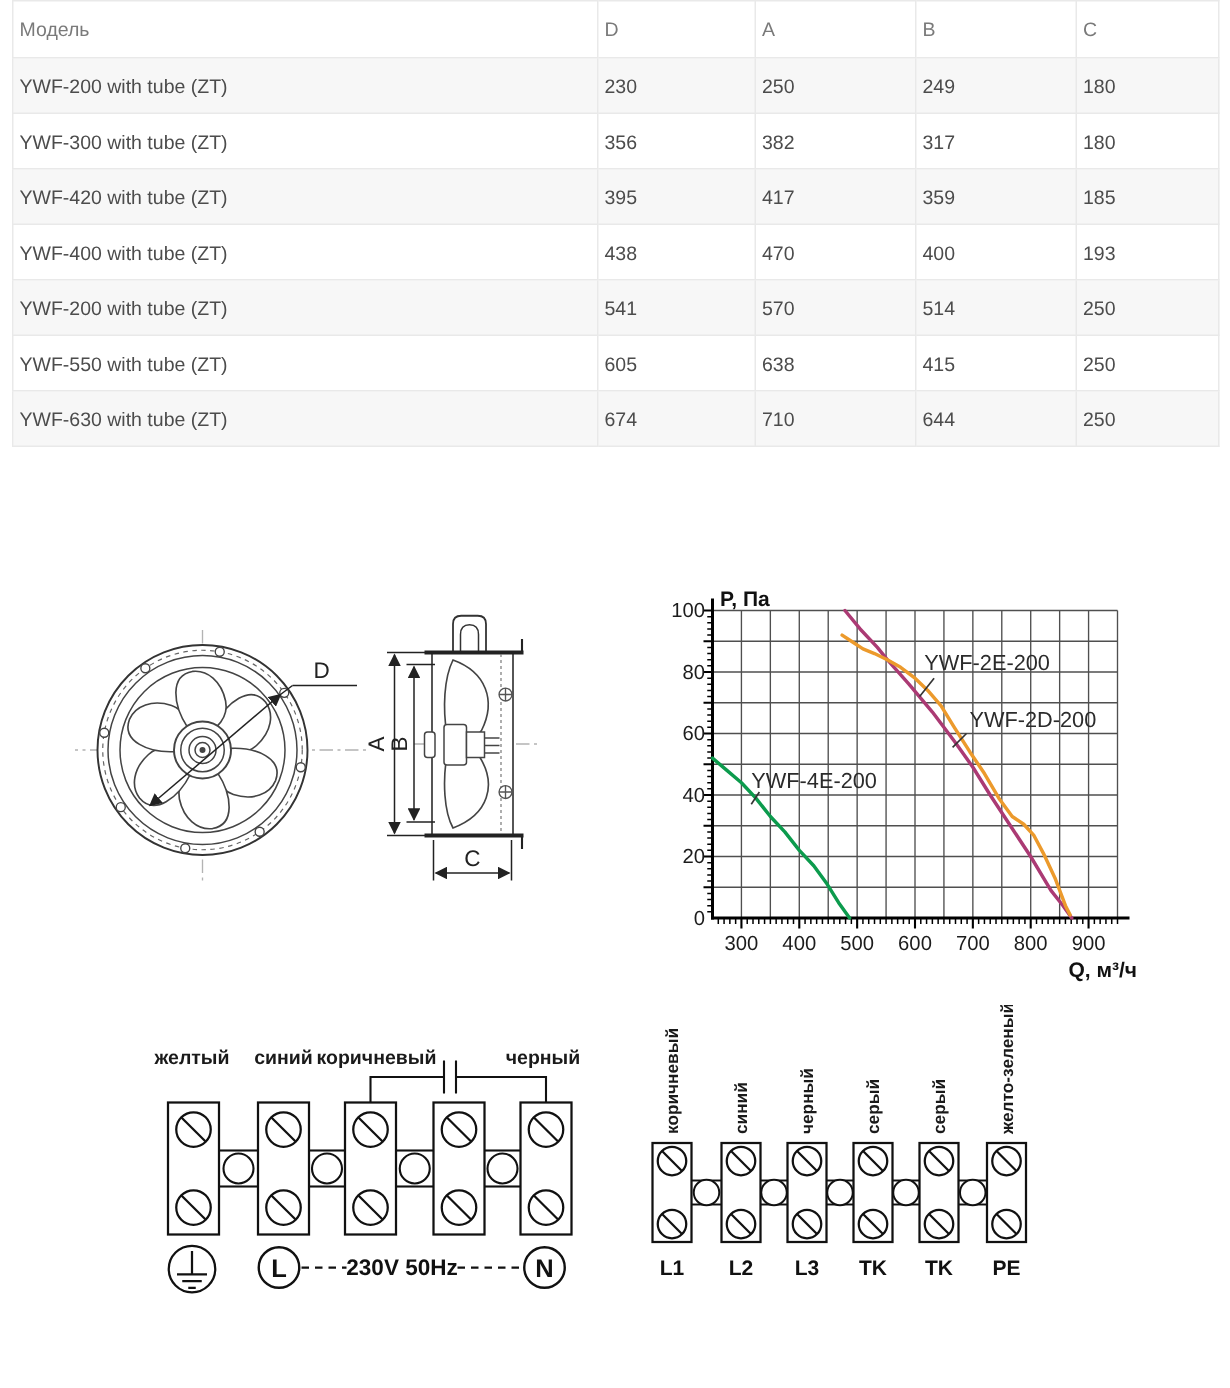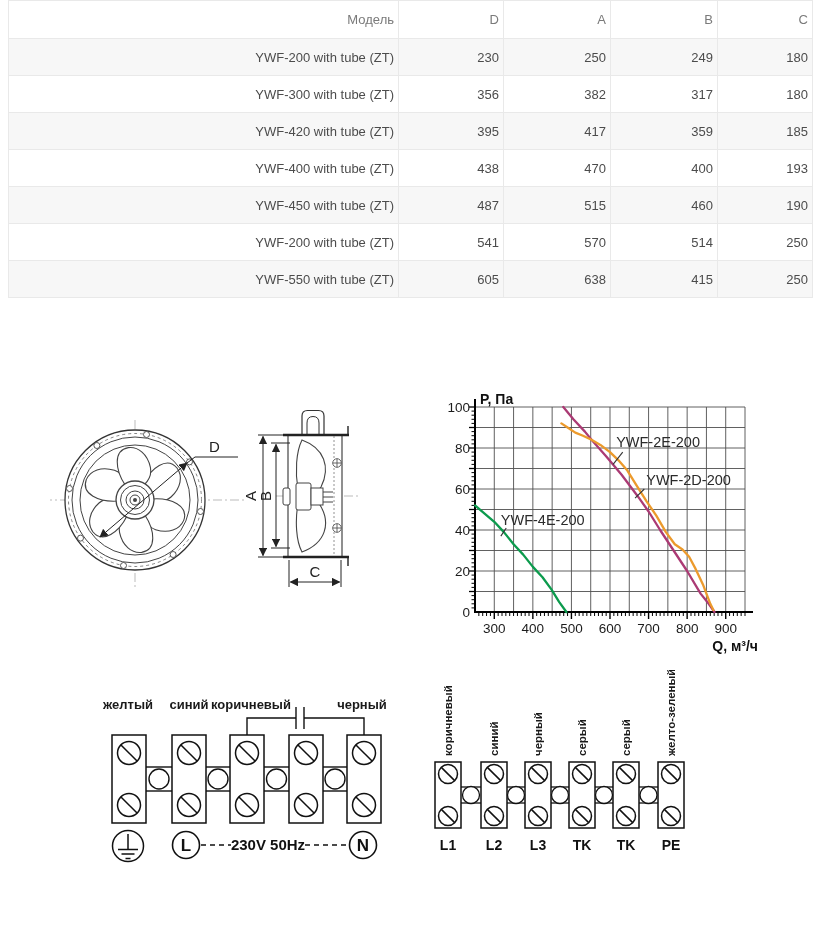--- a/index.html
+++ b/index.html
@@ -8,21 +8,21 @@
     font-family:"Liberation Sans","DejaVu Sans",sans-serif;
     -webkit-font-smoothing:antialiased;
   }
   
   .spec-table{
     position:absolute;left:8px;top:0;width:804px;
     border-collapse:collapse;font-size:13px;color:#4c4c4c;
     table-layout:fixed;
   }
   .spec-table th,.spec-table td{
-    border:1px solid #e9e9e9;text-align:right;vertical-align:middle;
+    border:1px solid #e9e9e9;text-align:left;vertical-align:middle;
     height:36px;padding:0 4px;font-weight:normal;background:#fff;
   }
   .spec-table thead th{color:#7a7a7a;height:37px;}
   .spec-table tbody tr:nth-child(odd) td{background:#f7f7f7;}
   
   .panel{position:absolute;}
   svg text{font-family:"Liberation Sans","DejaVu Sans",sans-serif;}
   .dim-text{font-size:15px;fill:#222;}
   .tick-label{font-size:13.5px;fill:#1c1c1c;}
   .axis-title{font-size:14px;font-weight:bold;fill:#111;}
@@ -76,38 +76,38 @@
         <td>185</td>
       </tr>
       <tr>
         <td>YWF-400 with tube (ZT)</td>
         <td>438</td>
         <td>470</td>
         <td>400</td>
         <td>193</td>
       </tr>
       <tr>
-        <td>YWF-450 with tube (ZT)</td>
-        <td>487</td>
-        <td>515</td>
-        <td>460</td>
-        <td>190</td>
-      </tr>
-      <tr>
         <td>YWF-200 with tube (ZT)</td>
         <td>541</td>
         <td>570</td>
         <td>514</td>
         <td>250</td>
       </tr>
       <tr>
         <td>YWF-550 with tube (ZT)</td>
         <td>605</td>
         <td>638</td>
         <td>415</td>
+        <td>250</td>
+      </tr>
+      <tr>
+        <td>YWF-630 with tube (ZT)</td>
+        <td>674</td>
+        <td>710</td>
+        <td>644</td>
         <td>250</td>
       </tr>
     </tbody>
 </table>
 
 <svg class="panel" style="left:50px;top:395px" width="390" height="272" viewBox="0 0 390 272">
   <defs>
     <marker id="arr" viewBox="0 0 10 10" refX="9" refY="5" markerWidth="8.5" markerHeight="8.5" orient="auto-start-reverse">
         <path d="M0,0 L10,5 L0,10 z" fill="#222"></path>
       </marker>

